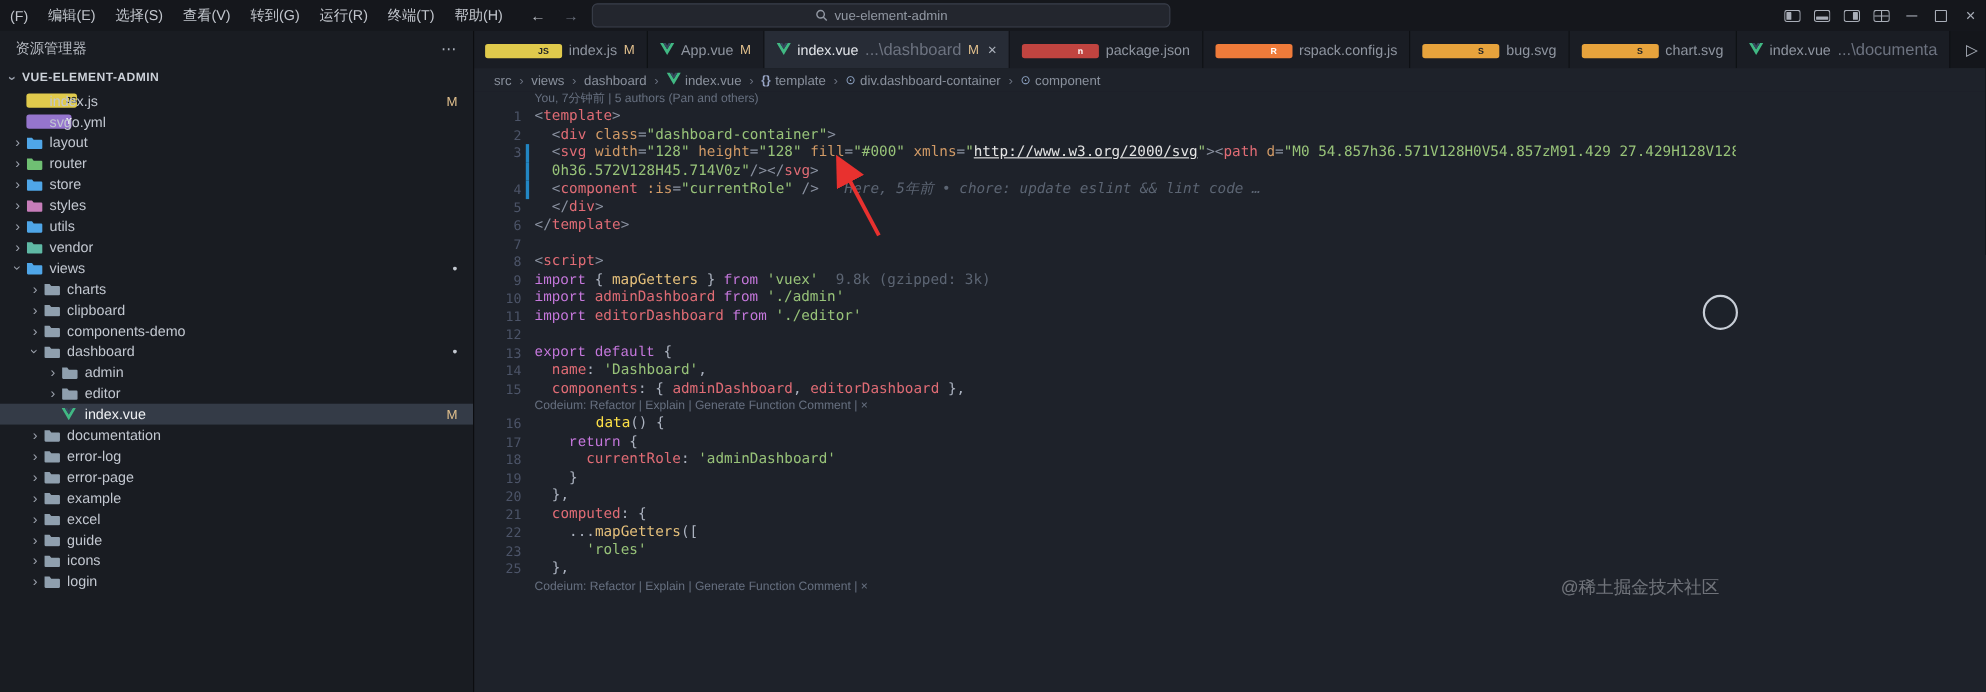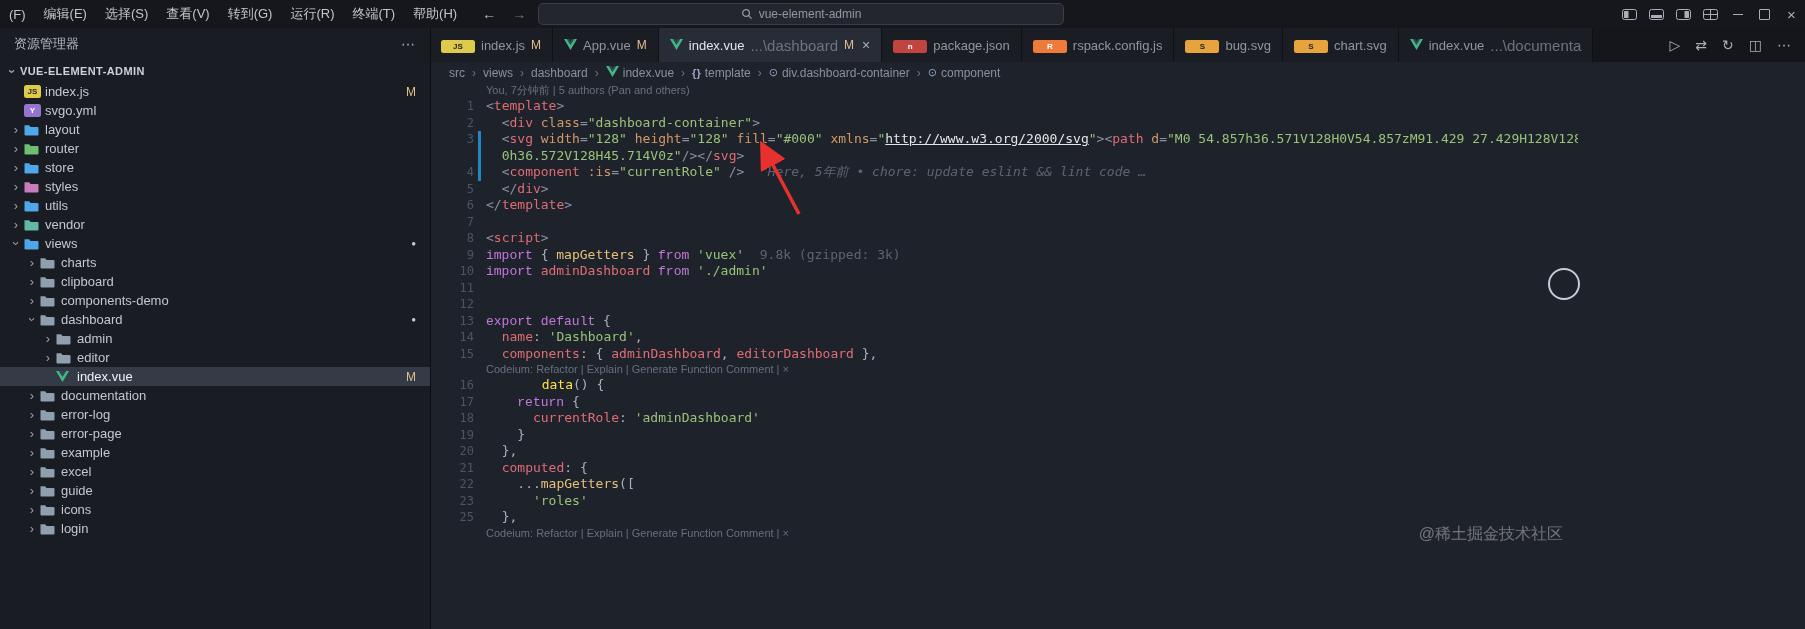--- a/index.html
+++ b/index.html
@@ -28,21 +28,21 @@
   .sb-head{height:32px;display:flex;align-items:center;padding:0 14px;color:#b6bac2;font-size:13px;}
   .sb-more{margin-left:auto;color:#aab0ba;font-size:14px;letter-spacing:1px;}
   .sb-section{height:22px;display:flex;align-items:center;padding:0 4px;color:#ccd1d9;
     font-size:11px;font-weight:700;letter-spacing:.4px;}
   .trow{height:19px;display:flex;align-items:center;font-size:13px;color:#c2c7d0;position:relative;cursor:default;}
   .trow.selected{background:#343b47;color:#eef0f3;}
   .chev{width:16px;flex:none;text-align:center;color:#9aa0ab;font-size:13px;line-height:1;}
   .chev.exp{transform:rotate(90deg);}
   .fic{width:17px;flex:none;display:inline-flex;align-items:center;justify-content:flex-start;margin-right:4px;}
   .sq{display:inline-flex;width:34px;height:13px;border-radius:2.5px;align-items:center;justify-content:center;
-    font-size:8px;font-weight:700;font-family:"Liberation Sans",sans-serif;}
+    font-size:8px;font-weight:700;font-family:"Liberation Sans",sans-serif;padding-left:36px;}
   .sq.js{background:#e0ca4c;color:#1e2227;}
   .sq.yml{background:#9575cd;color:#fff;}
   .sq.npm{background:#c14440;color:#fff;}
   .sq.rspack{background:#ef7b3a;color:#fff;}
   .sq.svgf{background:#e7a33c;color:#1e2227;}
   .tbadge{position:absolute;right:14px;color:#e2c08d;font-size:12px;}
   .tbadge.dot{color:#c3c8d0;font-size:8px;}
 
   
   .editorzone{position:absolute;left:430px;top:28px;right:0;bottom:0;background:#1e222a;}
@@ -486,21 +486,21 @@
           <div class="row"><span class="ln">2</span><span class="gcol"></span><span class="txt"><span class="tk-pl">  </span><span class="tk-p">&lt;</span><span class="tk-tag">div</span><span class="tk-pl"> </span><span class="tk-attr">class</span><span class="tk-p">=</span><span class="tk-str">"dashboard-container"</span><span class="tk-p">&gt;</span></span></div>
           <div class="row mod"><span class="ln">3</span><span class="gcol"></span><span class="txt"><span class="tk-pl">  </span><span class="tk-p">&lt;</span><span class="tk-tag">svg</span><span class="tk-pl"> </span><span class="tk-attr">width</span><span class="tk-p">=</span><span class="tk-str">"128"</span><span class="tk-pl"> </span><span class="tk-attr">height</span><span class="tk-p">=</span><span class="tk-str">"128"</span><span class="tk-pl"> </span><span class="tk-attr">fill</span><span class="tk-p">=</span><span class="tk-str">"#000"</span><span class="tk-pl"> </span><span class="tk-attr">xmlns</span><span class="tk-p">=</span><span class="tk-str">"</span><span class="tk-url">http://www.w3.org/2000/svg</span><span class="tk-str">"</span><span class="tk-p">&gt;&lt;</span><span class="tk-tag">path</span><span class="tk-pl"> </span><span class="tk-attr">d</span><span class="tk-p">=</span><span class="tk-str">"M0 54.857h36.571V128H0V54.857zM91.429 27.429H128V128H91.429V27.429zM45.714 </span></span></div>
           <div class="row mod"><span class="ln"></span><span class="gcol"></span><span class="txt"><span class="tk-pl">  </span><span class="tk-str">0h36.572V128H45.714V0z"</span><span class="tk-p">/&gt;&lt;/</span><span class="tk-tag">svg</span><span class="tk-p">&gt;</span></span></div>
           <div class="row mod"><span class="ln">4</span><span class="gcol"></span><span class="txt"><span class="tk-pl">  </span><span class="tk-p">&lt;</span><span class="tk-tag">component</span><span class="tk-pl"> </span><span class="tk-attr">:is</span><span class="tk-p">=</span><span class="tk-str">"currentRole"</span><span class="tk-p"> /&gt;</span><span class="tk-pl">   </span><span class="tk-blame">Here, 5年前 • chore: update eslint &amp;&amp; lint code …</span></span></div>
           <div class="row"><span class="ln">5</span><span class="gcol"></span><span class="txt"><span class="tk-pl">  </span><span class="tk-p">&lt;/</span><span class="tk-tag">div</span><span class="tk-p">&gt;</span></span></div>
           <div class="row"><span class="ln">6</span><span class="gcol"></span><span class="txt"><span class="tk-p">&lt;/</span><span class="tk-tag">template</span><span class="tk-p">&gt;</span></span></div>
           <div class="row"><span class="ln">7</span><span class="gcol"></span><span class="txt"></span></div>
           <div class="row"><span class="ln">8</span><span class="gcol"></span><span class="txt"><span class="tk-p">&lt;</span><span class="tk-tag">script</span><span class="tk-p">&gt;</span></span></div>
           <div class="row"><span class="ln">9</span><span class="gcol"></span><span class="txt"><span class="tk-kw">import</span><span class="tk-pl"> { </span><span class="tk-yel">mapGetters</span><span class="tk-pl"> } </span><span class="tk-kw">from</span><span class="tk-pl"> </span><span class="tk-str">'vuex'</span><span class="tk-pl">  </span><span class="tk-hint">9.8k (gzipped: 3k)</span></span></div>
           <div class="row"><span class="ln">10</span><span class="gcol"></span><span class="txt"><span class="tk-kw">import</span><span class="tk-pl"> </span><span class="tk-var">adminDashboard</span><span class="tk-pl"> </span><span class="tk-kw">from</span><span class="tk-pl"> </span><span class="tk-str">'./admin'</span></span></div>
-          <div class="row"><span class="ln">11</span><span class="gcol"></span></div>
+          <div class="row"><span class="ln">11</span><span class="gcol"></span><span class="txt"><span class="tk-kw">import</span><span class="tk-pl"> </span><span class="tk-var">editorDashboard</span><span class="tk-pl"> </span><span class="tk-kw">from</span><span class="tk-pl"> </span><span class="tk-str">'./editor'</span></span></div>
           <div class="row"><span class="ln">12</span><span class="gcol"></span><span class="txt"></span></div>
           <div class="row"><span class="ln">13</span><span class="gcol"></span><span class="txt"><span class="tk-kw">export</span><span class="tk-pl"> </span><span class="tk-kw">default</span><span class="tk-pl"> {</span></span></div>
           <div class="row"><span class="ln">14</span><span class="gcol"></span><span class="txt"><span class="tk-pl">  </span><span class="tk-var">name</span><span class="tk-pl">: </span><span class="tk-str">'Dashboard'</span><span class="tk-pl">,</span></span></div>
           <div class="row"><span class="ln">15</span><span class="gcol"></span><span class="txt"><span class="tk-pl">  </span><span class="tk-var">components</span><span class="tk-pl">: { </span><span class="tk-var">adminDashboard</span><span class="tk-pl">, </span><span class="tk-var">editorDashboard</span><span class="tk-pl"> },</span></span></div>
           <div class="lens">Codeium: Refactor | Explain | Generate Function Comment | ×</div>
           <div class="row"><span class="ln">16</span><span class="gcol"></span><span class="txt"><span class="tk-pl">  </span><span class="tk-fn">data</span><span class="tk-pl">() {</span></span></div>
           <div class="row"><span class="ln">17</span><span class="gcol"></span><span class="txt"><span class="tk-pl">    </span><span class="tk-kw">return</span><span class="tk-pl"> {</span></span></div>
           <div class="row"><span class="ln">18</span><span class="gcol"></span><span class="txt"><span class="tk-pl">      </span><span class="tk-var">currentRole</span><span class="tk-pl">: </span><span class="tk-str">'adminDashboard'</span></span></div>
           <div class="row"><span class="ln">19</span><span class="gcol"></span><span class="txt"><span class="tk-pl">    }</span></span></div>
           <div class="row"><span class="ln">20</span><span class="gcol"></span><span class="txt"><span class="tk-pl">  },</span></span></div>

